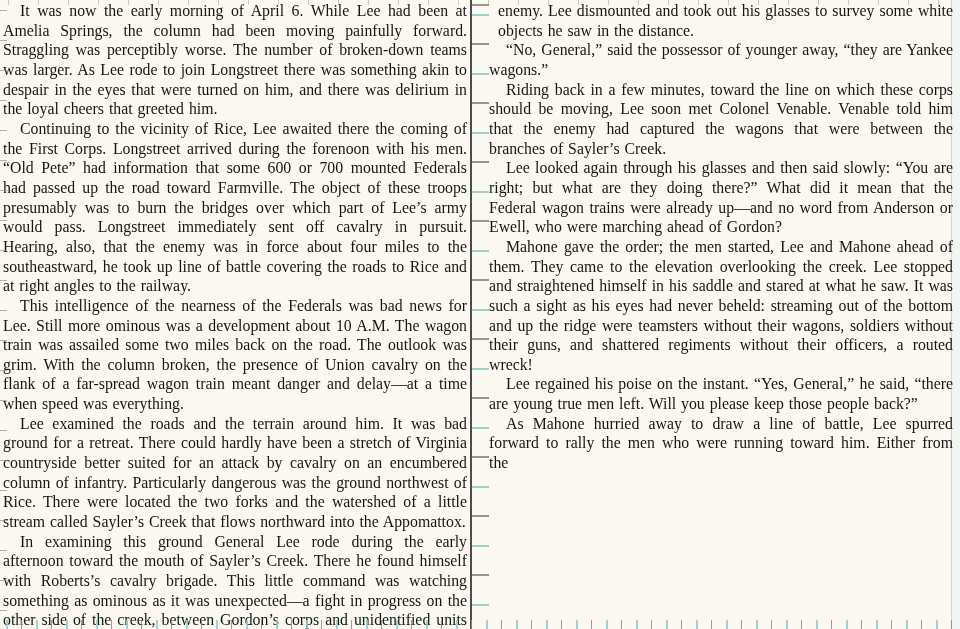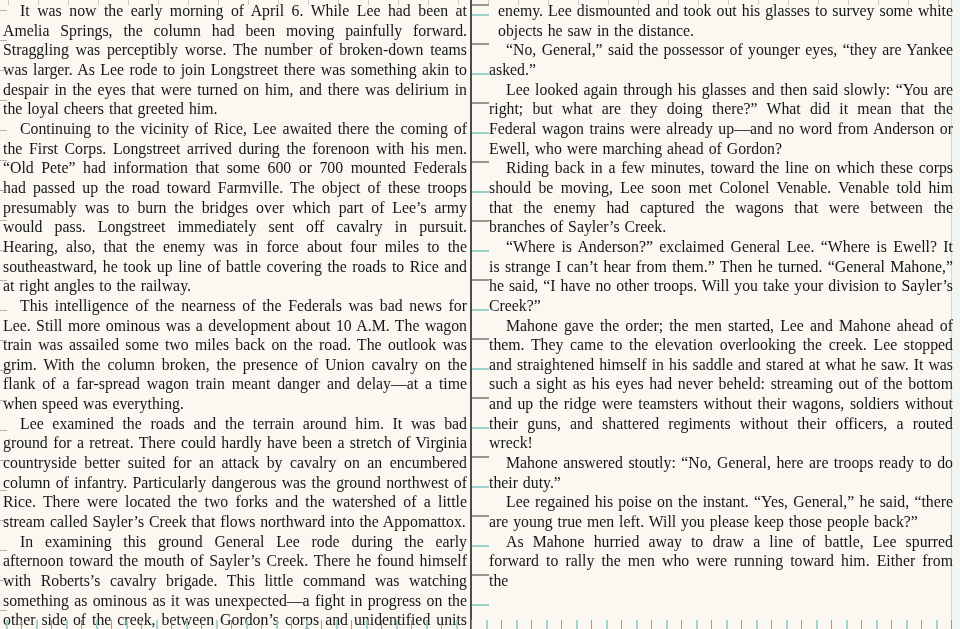--- a/index.html
+++ b/index.html
@@ -122,26 +122,24 @@
 
   <div class="column col-left">
       <p>It was now the early morning of April 6. While Lee had been at Amelia Springs, the column had been moving painfully forward. Straggling was perceptibly worse. The number of broken-down teams was larger. As Lee rode to join Longstreet there was something akin to despair in the eyes that were turned on him, and there was delirium in the loyal cheers that greeted him.</p>
       <p>Continuing to the vicinity of Rice, Lee awaited there the coming of the First Corps. Longstreet arrived during the forenoon with his men. “Old Pete” had information that some 600 or 700 mounted Federals had passed up the road toward Farmville. The object of these troops presumably was to burn the bridges over which part of Lee’s army would pass. Longstreet immediately sent off cavalry in pursuit. Hearing, also, that the enemy was in force about four miles to the southeastward, he took up line of battle covering the roads to Rice and at right angles to the railway.</p>
       <p>This intelligence of the nearness of the Federals was bad news for Lee. Still more ominous was a development about 10 A.M. The wagon train was assailed some two miles back on the road. The outlook was grim. With the column broken, the presence of Union cavalry on the flank of a far-spread wagon train meant danger and delay—at a time when speed was everything.</p>
       <p>Lee examined the roads and the terrain around him. It was bad ground for a retreat. There could hardly have been a stretch of Virginia countryside better suited for an attack by cavalry on an encumbered column of infantry. Particularly dangerous was the ground northwest of Rice. There were located the two forks and the watershed of a little stream called Sayler’s Creek that flows northward into the Appomattox.</p>
       <p class="cont">In examining this ground General Lee rode during the early afternoon toward the mouth of Sayler’s Creek. There he found himself with Roberts’s cavalry brigade. This little command was watching something as ominous as it was unexpected—a fight in progress on the other side of the creek, between Gordon’s corps and unidentified units of the</p>
     </div>
   <div class="column col-right">
       <p class="no-indent">enemy. Lee dismounted and took out his glasses to survey some white objects he saw in the distance.</p>
-      <p>“No, General,” said the possessor of younger eyes, “they are Yankee asked.”</p>
+      <p>“No, General,” said the possessor of younger away, “they are Yankee wagons.”</p>
+      <p>Riding back in a few minutes, toward the line on which these corps should be moving, Lee soon met Colonel Venable. Venable told him that the enemy had captured the wagons that were between the branches of Sayler’s Creek.</p>
       <p>Lee looked again through his glasses and then said slowly: “You are right; but what are they doing there?” What did it mean that the Federal wagon trains were already up—and no word from Anderson or Ewell, who were marching ahead of Gordon?</p>
-      <p>Riding back in a few minutes, toward the line on which these corps should be moving, Lee soon met Colonel Venable. Venable told him that the enemy had captured the wagons that were between the branches of Sayler’s Creek.</p>
-      <p>“Where is Anderson?” exclaimed General Lee. “Where is Ewell? It is strange I can’t hear from them.” Then he turned. “General Mahone,” he said, “I have no other troops. Will you take your division to Sayler’s Creek?”</p>
       <p>Mahone gave the order; the men started, Lee and Mahone ahead of them. They came to the elevation overlooking the creek. Lee stopped and straightened himself in his saddle and stared at what he saw. It was such a sight as his eyes had never beheld: streaming out of the bottom and up the ridge were teamsters without their wagons, soldiers without their guns, and shattered regiments without their officers, a routed wreck!</p>
-      <p>Mahone answered stoutly: “No, General, here are troops ready to do their duty.”</p>
       <p>Lee regained his poise on the instant. “Yes, General,” he said, “there are young true men left. Will you please keep those people back?”</p>
       <p class="cont">As Mahone hurried away to draw a line of battle, Lee spurred forward to rally the men who were running toward him. Either from the</p>
     </div>
 
   <div class="divider"></div>
   <div class="divider-ticks"></div>
   <div class="left-ticks"></div>
   <div class="top-ticks"></div>
   <div class="bottom-ticks"></div>
 </div>

